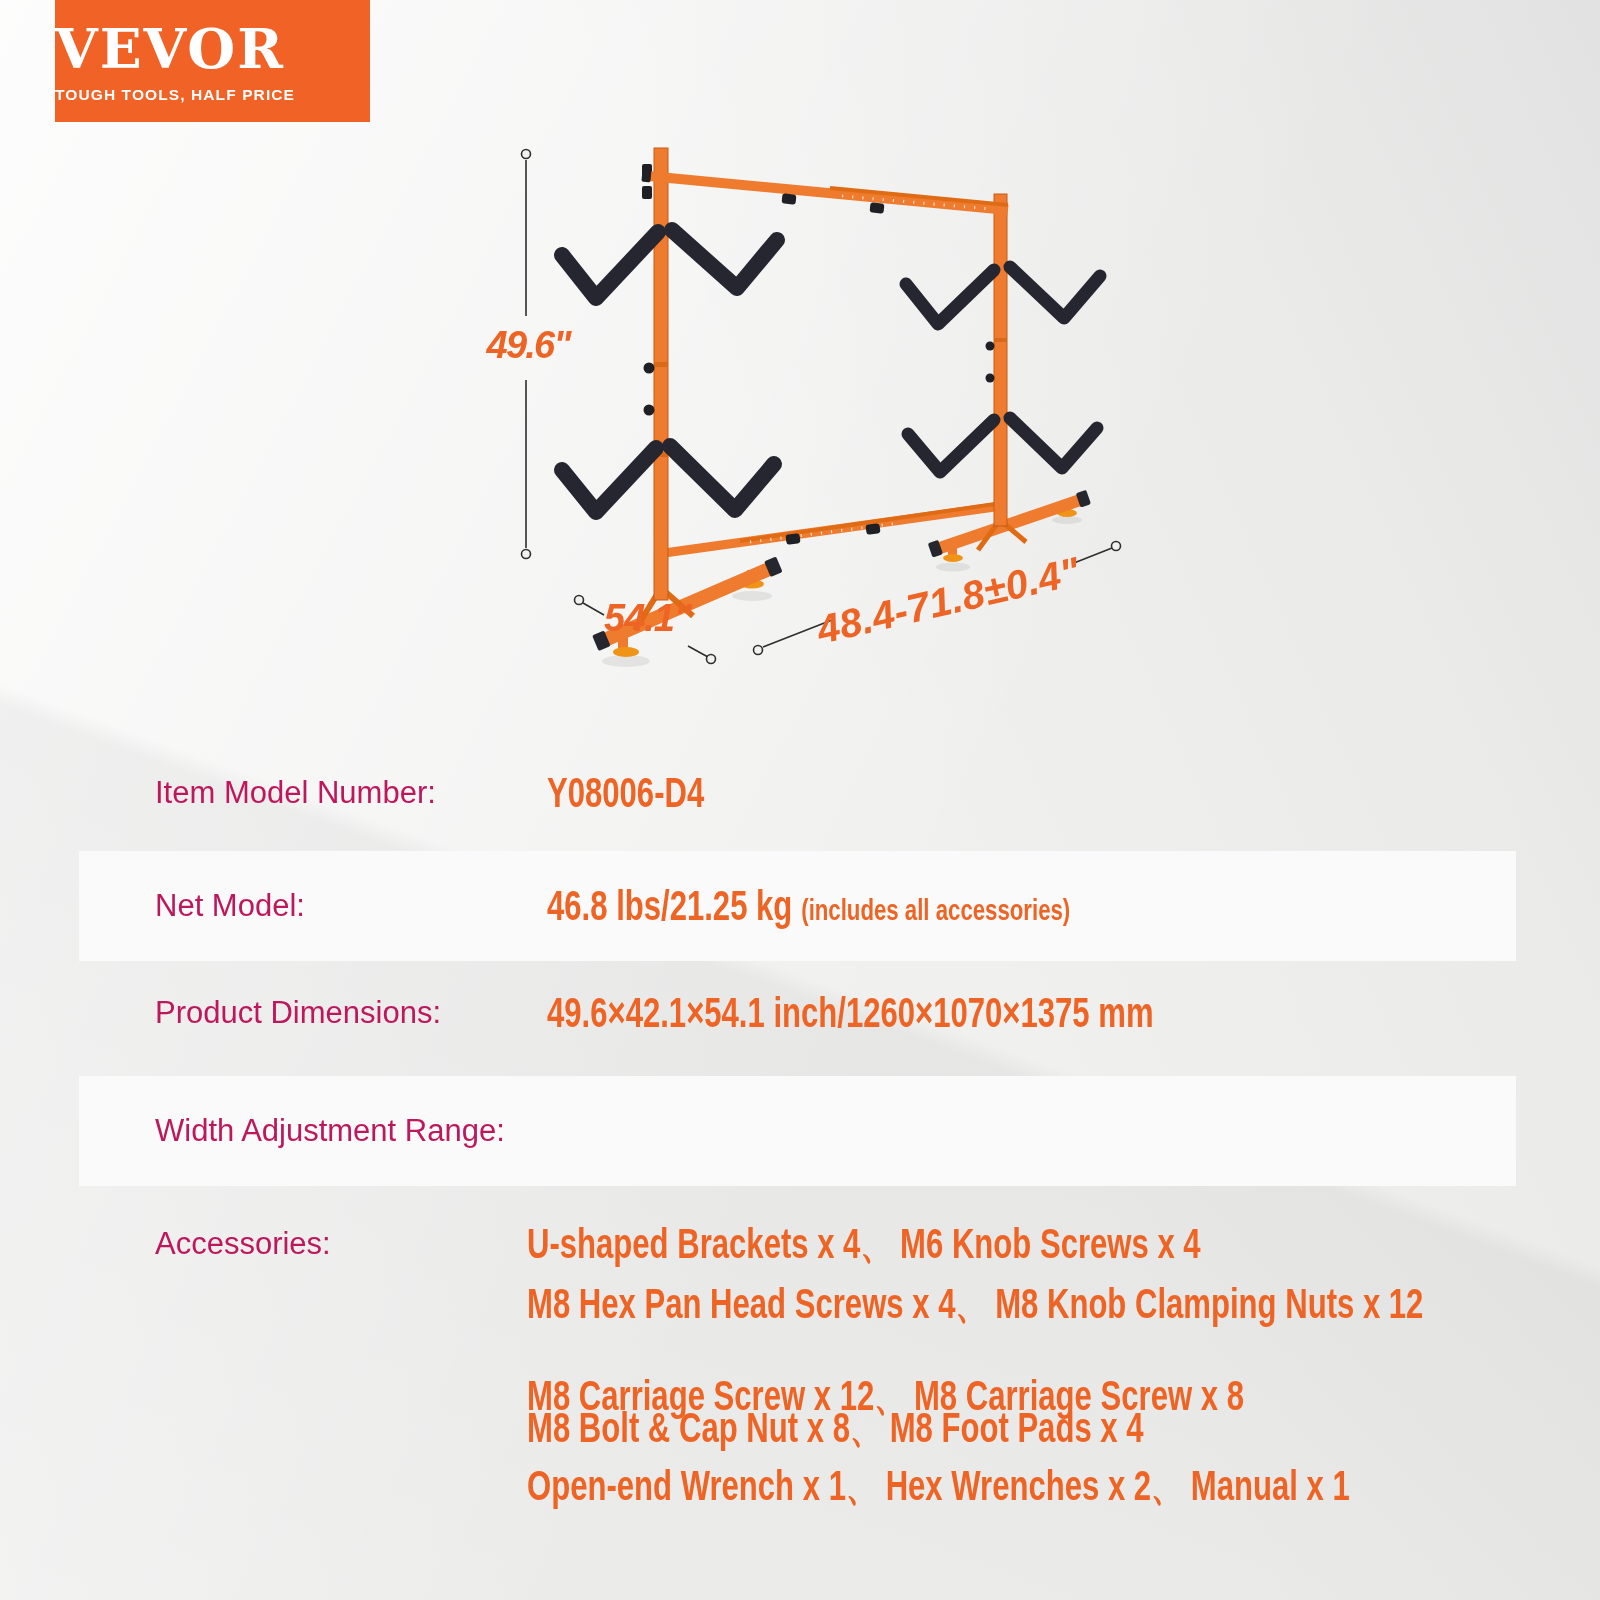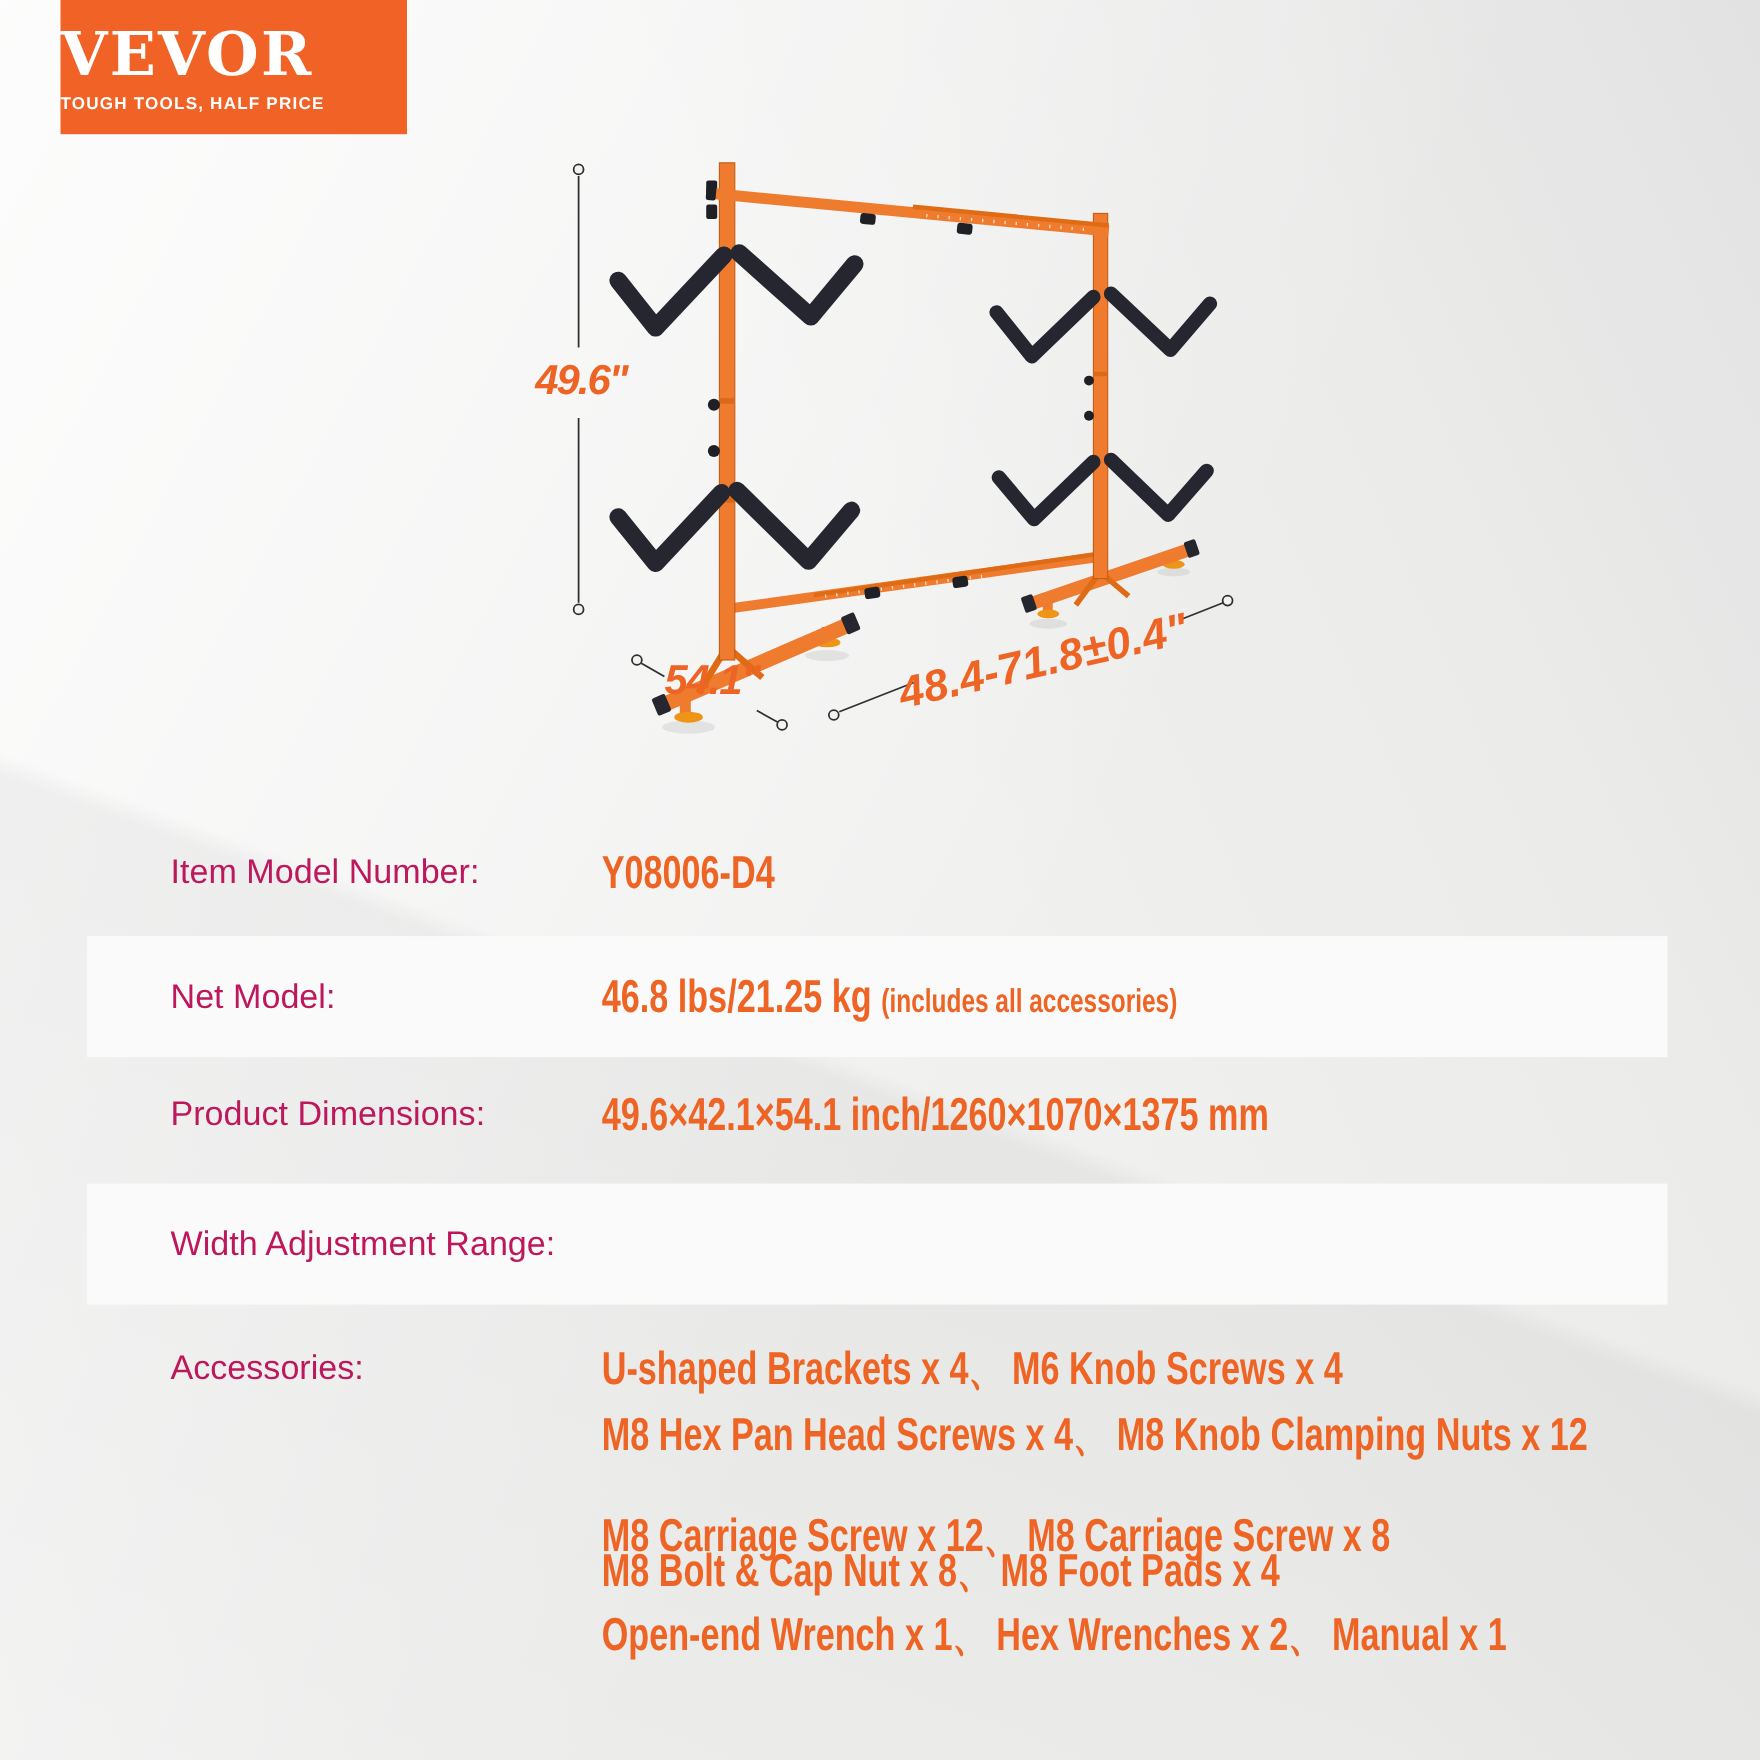--- a/index.html
+++ b/index.html
@@ -41,21 +41,21 @@
     display:inline-block; transform:scaleX(0.74); transform-origin:0 50%;
     font-weight:bold; font-size:42px; color:#ee6424; white-space:nowrap;
   }
   .vnote { font-size:30px; margin-left:12px; }
   .row-model  { top:763px;  height:60px; }
   .row-weight { top:851px;  height:110px; }
   .row-dims   { top:983px;  height:60px;text-align:right; }
   .row-width  { top:1076px; height:110px; }
   .row-acc    { top:1214px; height:300px; }
   .row-acc .lbl { top:30px; }
-  .accline { position:absolute; left:468px; height:60px; display:flex; align-items:center; }
+  .accline { position:absolute; left:448px; height:60px; display:flex; align-items:center; }
   .accline.l0 { top:0; } .accline.l1 { top:60px; } .accline.l2 { top:120px;margin-top:32px; }
   .accline.l3 { top:184px; } .accline.l4 { top:242px; }
 
   svg text.dim {
     fill:#ee6424; font-style:italic; font-weight:bold;
     font-family:"Liberation Sans", sans-serif;
   }
 </style>
 </head>
 <body>

